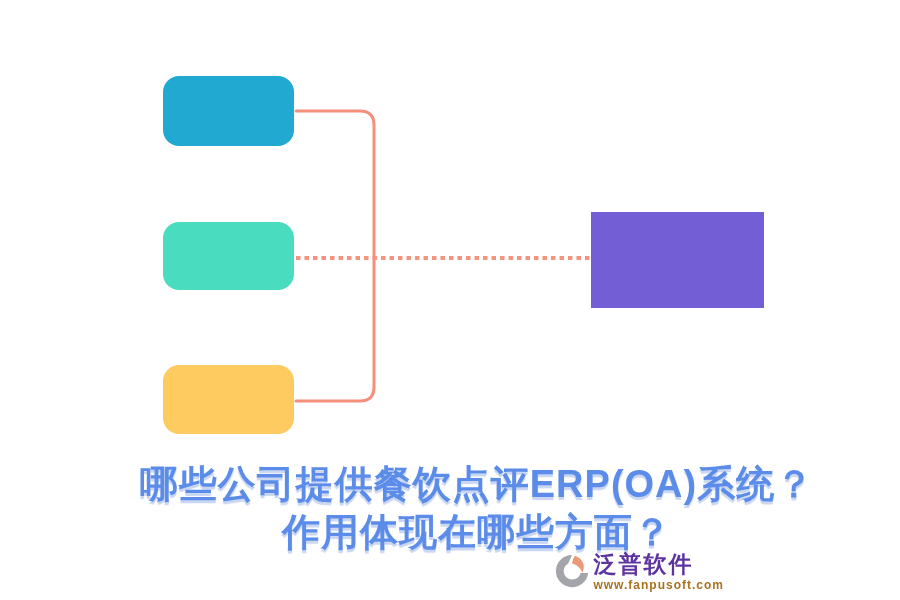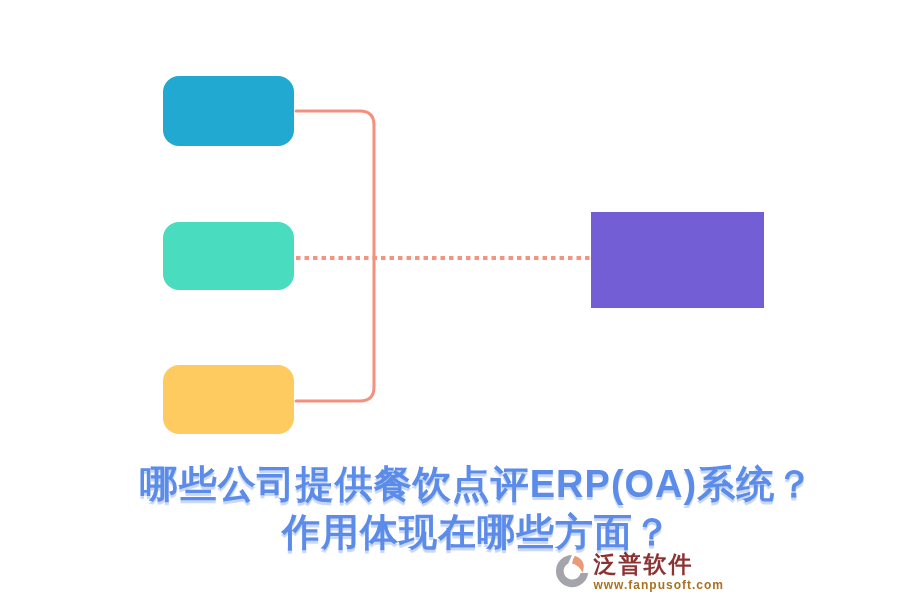--- a/index.html
+++ b/index.html
@@ -65,18 +65,18 @@
     <div>哪些公司提供餐饮点评ERP(OA)系统？</div>
     <div>作用体现在哪些方面？</div>
   </div>
 
   <div class="watermark">
     <svg class="wm-icon" viewBox="0 0 40 42">
       <path d="M20,3 A17,17 0 1,0 37,22 L29,22 A9,9 0 1,1 16,12 Z" style="fill: rgb(155, 155, 163);"></path>
       <path d="M23,4 Q36,9 31,22 Q28,14 20,12 Q21,7 23,4 Z" style="fill: rgb(232, 144, 107);"></path>
     </svg>
     <div class="wm-text">
-      <span class="wm-brand" style="color: #7f1d1d;">泛普软件</span>
+      <span class="wm-brand" style="color: #4c1d95;">泛普软件</span>
       <span class="wm-url" style="color: #a16207;">www.fanpusoft.com</span>
     </div>
   </div>
 
 </div>
 
 </body></html>

